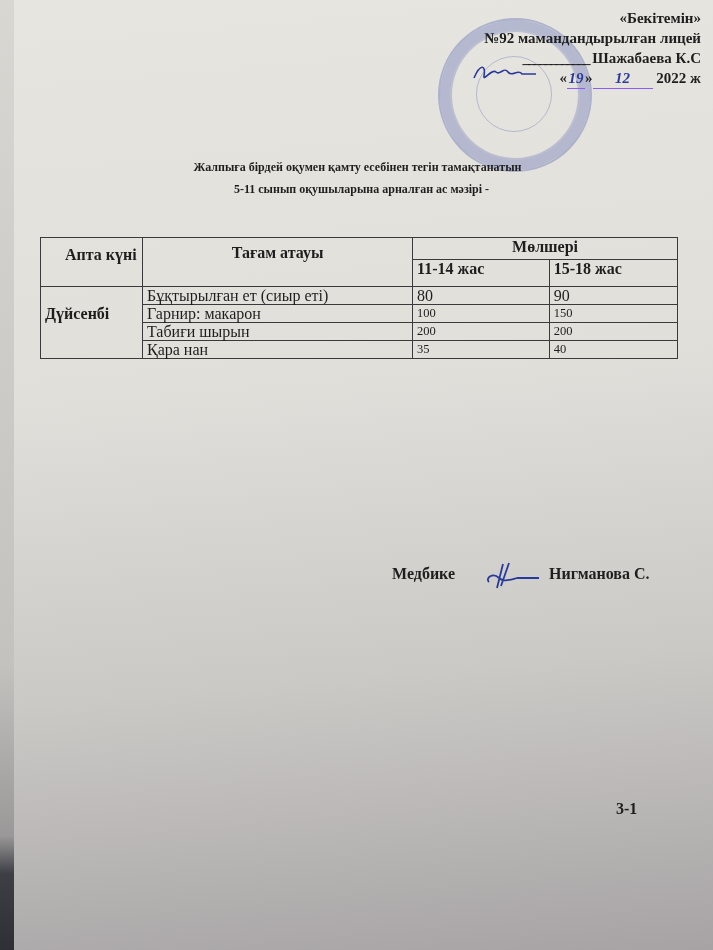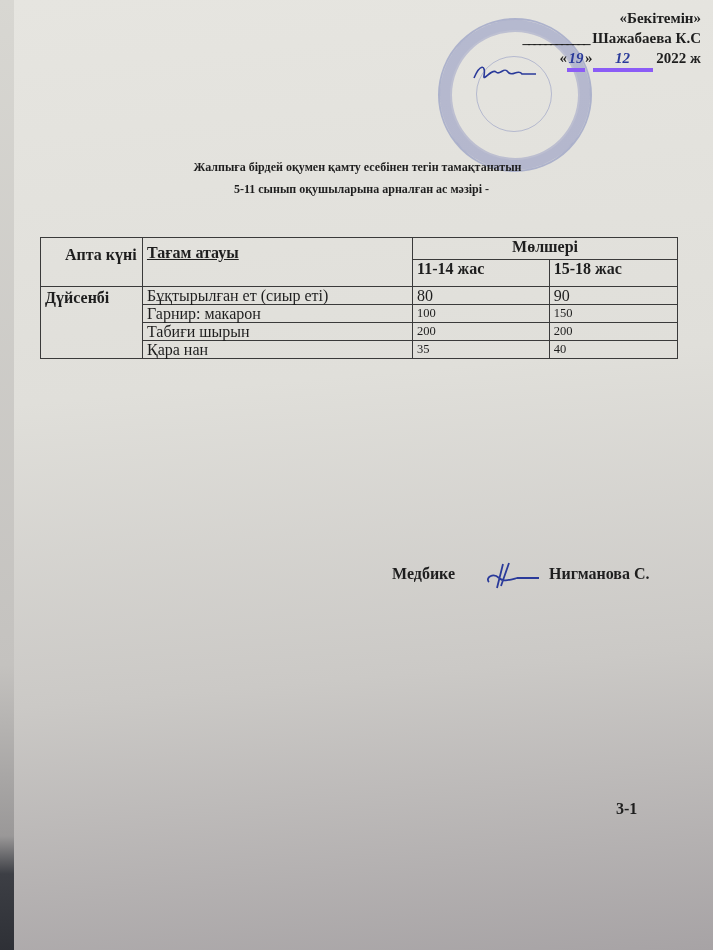--- a/index.html
+++ b/index.html
@@ -15,21 +15,21 @@
     }
     .edge-strip {
       position: absolute; left: 0; top: 0; width: 14px; height: 950px;
       background: linear-gradient(180deg, #d8d7d2 0%, #c4c2bf 70%, #9a9898 88%, #3d3f45 92%, #2e3036 100%);
     }
     .approval {
       position: absolute; right: 12px; top: 8px; text-align: right;
       font-weight: bold; font-size: 15px; line-height: 20px;
     }
     .approval .line { display: block; white-space: nowrap; }
-    .date-line .blank { display: inline-block; border-bottom: 4px solid #8b5cf6; min-width: 42px; text-align: center; color: #2a3a9a; font-style: italic; }
+    .date-line .blank { display: inline-block; border-bottom: 1px solid #8b5cf6; min-width: 42px; text-align: center; color: #2a3a9a; font-style: italic; }
     .stamp {
       position: absolute; left: 438px; top: 18px; width: 150px; height: 150px; border-radius: 50%;
       border: 2px solid rgba(70,85,170,0.35);
       box-shadow: inset 0 0 0 10px rgba(90,100,180,0.08), inset 0 0 0 12px rgba(70,85,170,0.25);
     }
     .stamp-inner {
       position: absolute; left: 36px; top: 36px; width: 74px; height: 74px; border-radius: 50%;
       border: 1.5px solid rgba(70,85,170,0.3);
     }
     .signature {
@@ -48,25 +48,25 @@
     table.menu td, table.menu th {
       border: 1.5px solid #3a3a3a; padding: 0 4px; vertical-align: top; text-align: left;
     }
     table.menu th { font-weight: bold; font-size: 16px; }
     .c-day { width: 97px; }
     .c-food { width: 257px; }
     .c-a { width: 130px; }
     .c-b { width: 122px; }
     .h1 th { height: 21px; }
     .h1 .th-day { padding-top: 8px; padding-left: 24px; }
-    .h1 .th-food { padding-top: 6px; text-decoration: underline; }
+    .h1 .th-food { text-align: center; padding-top: 6px; }
     .h1 .th-amount { text-align: center; }
     .h2 th { height: 26px; padding-top: 4px; }
     .row td { height: 17px; line-height: 17px; }
-    .row .day { font-weight: bold; padding-top: 2px; margin-left: 40px; }
+    .row .day { font-weight: bold; padding-top: 18px; margin-left: 40px; }
     .row .num-big { font-size: 16px; }
     .row .num-small { font-size: 12.5px; }
     .nurse {
       position: absolute; left: 392px; top: 560px; font-weight: bold; font-size: 16px; white-space: nowrap;
     }
     .nurse .sig { display: inline-block; width: 58px; height: 30px; vertical-align: middle; margin: 0 4px 0 24px; }
     .pagenum {
       position: absolute; left: 616px; top: 800px; font-weight: bold; font-size: 16px;
     }
   </style>
@@ -79,20 +79,21 @@
 <div class="stamp">
   <div class="stamp-inner"></div>
 </div>
 
 <svg class="signature" viewBox="0 0 70 26">
   <path d="M4 18 C10 4, 16 4, 14 16 C13 22, 22 8, 26 12 C30 16, 34 6, 38 12 C42 18, 48 8, 52 14 L66 14" fill="none" stroke="#2a3a9a" stroke-width="1.6"></path>
 </svg>
 
 <div class="approval">
   <span class="line">«Бекітемін»</span>
+  <span class="line">№92 мамандандырылған лицей</span>
   <span class="line">
     <span style="letter-spacing:-2px;">____________</span>
     <span>Шажабаева К.С</span>
   </span>
   <span class="line date-line">
     <span>«</span><span class="blank" style="min-width:18px">19</span><span>»</span><span class="blank" style="min-width:60px">12</span>
     <span>2022 ж</span>
   </span>
 </div>
 

